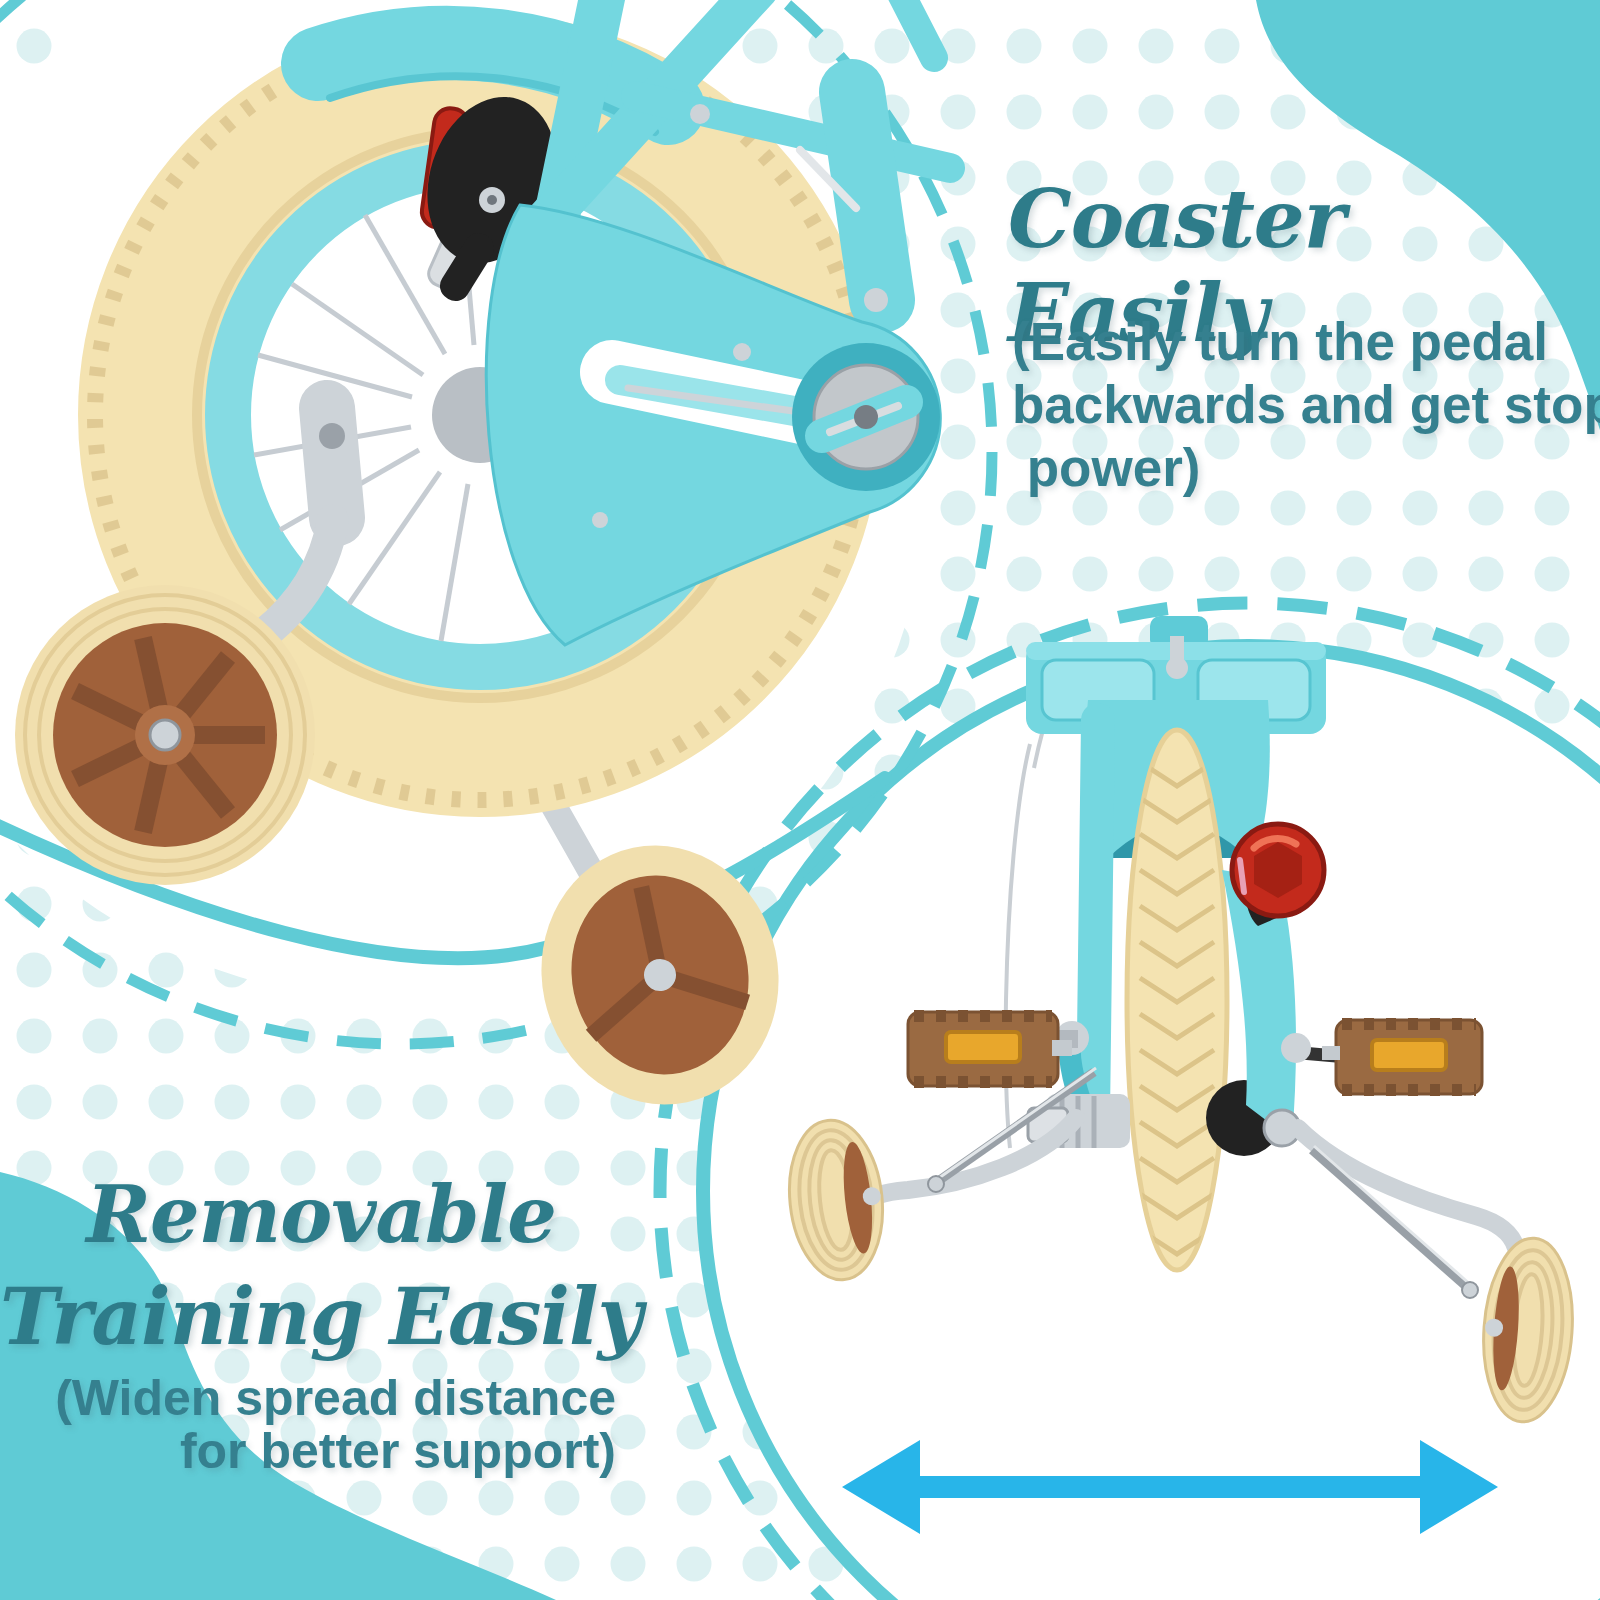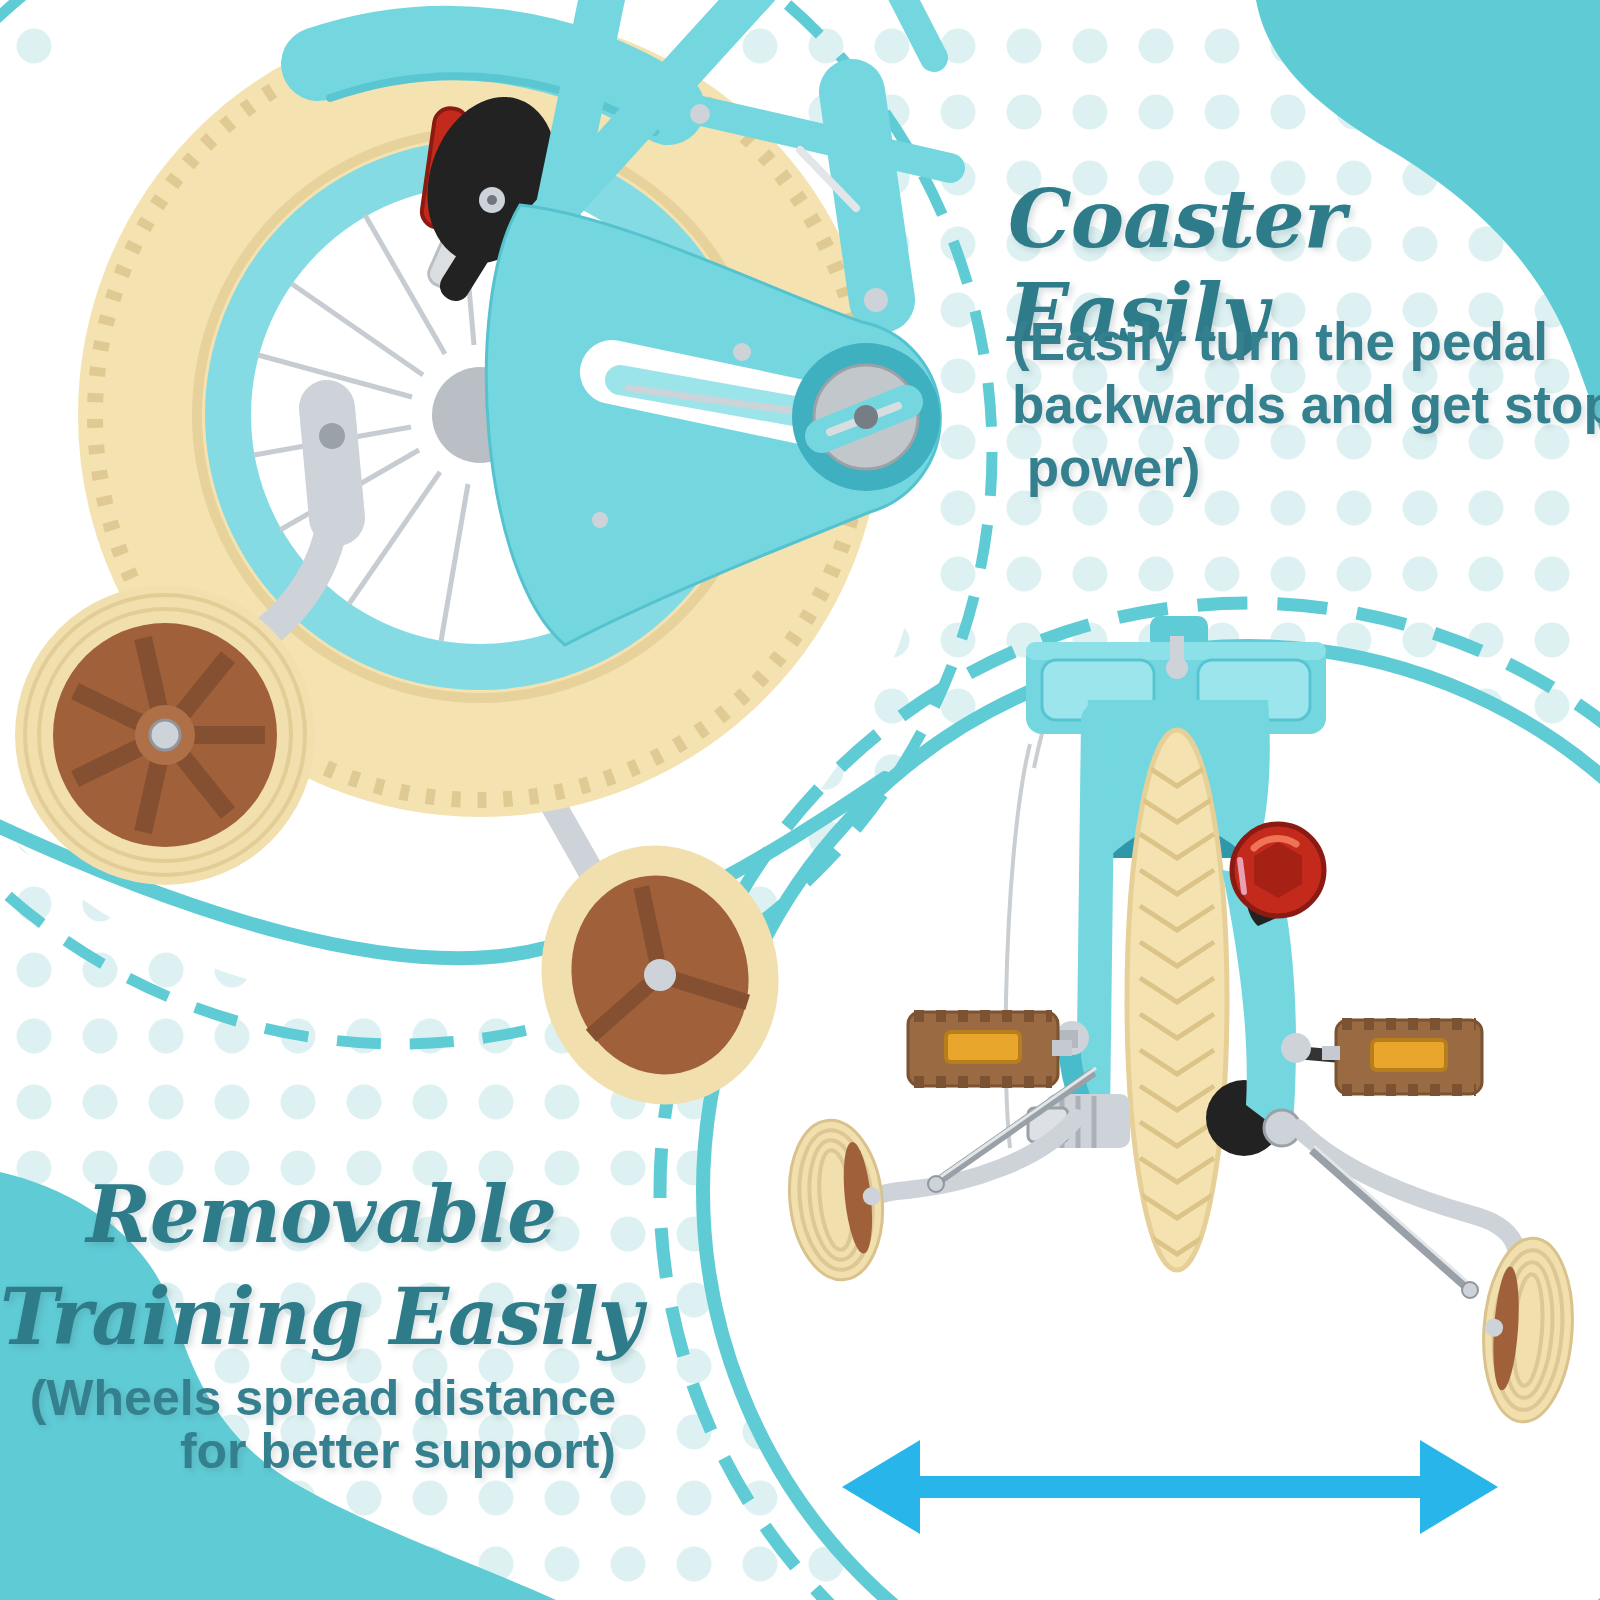--- a/index.html
+++ b/index.html
@@ -277,18 +277,18 @@
     <div class="pre"> power)</div>
   </div>
 </div>
 
 <div>
   <div id="training-title" class="callout-title">
     <div>Removable</div>
     <div>Training Easily</div>
   </div>
   <div id="training-body" class="callout-body">
-    <div class="pre">(Wheels spread distance</div>
+    <div class="pre">(Widen spread distance</div>
     <div class="pre">for better support)</div>
   </div>
 </div>
 
 </div>
 
 </body></html>

